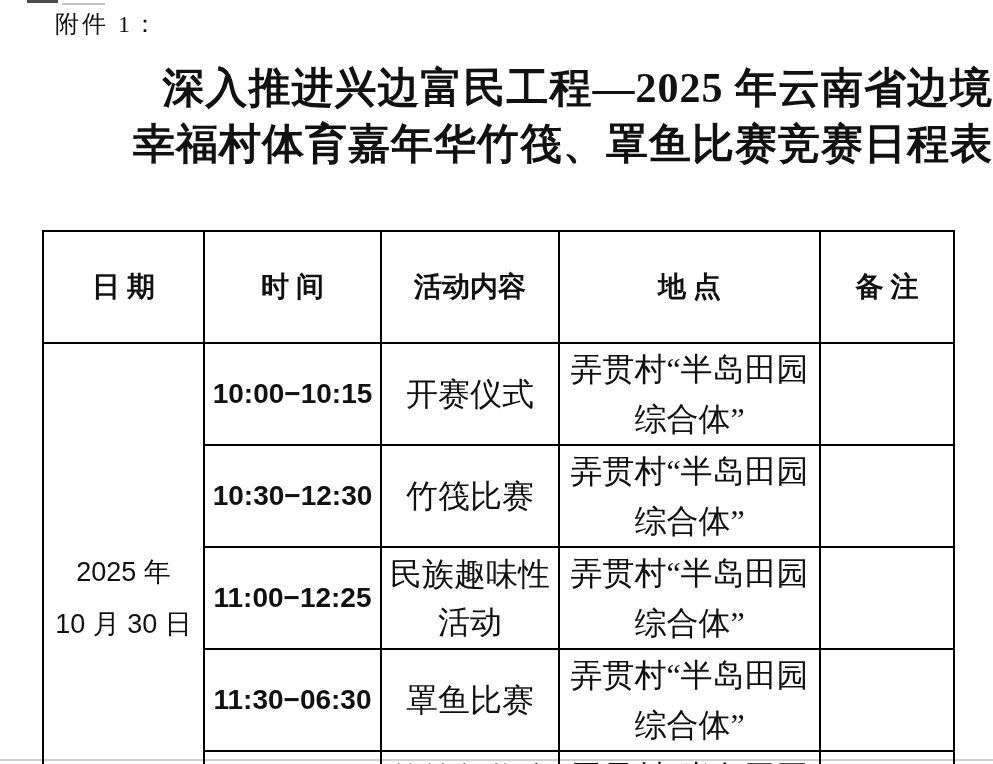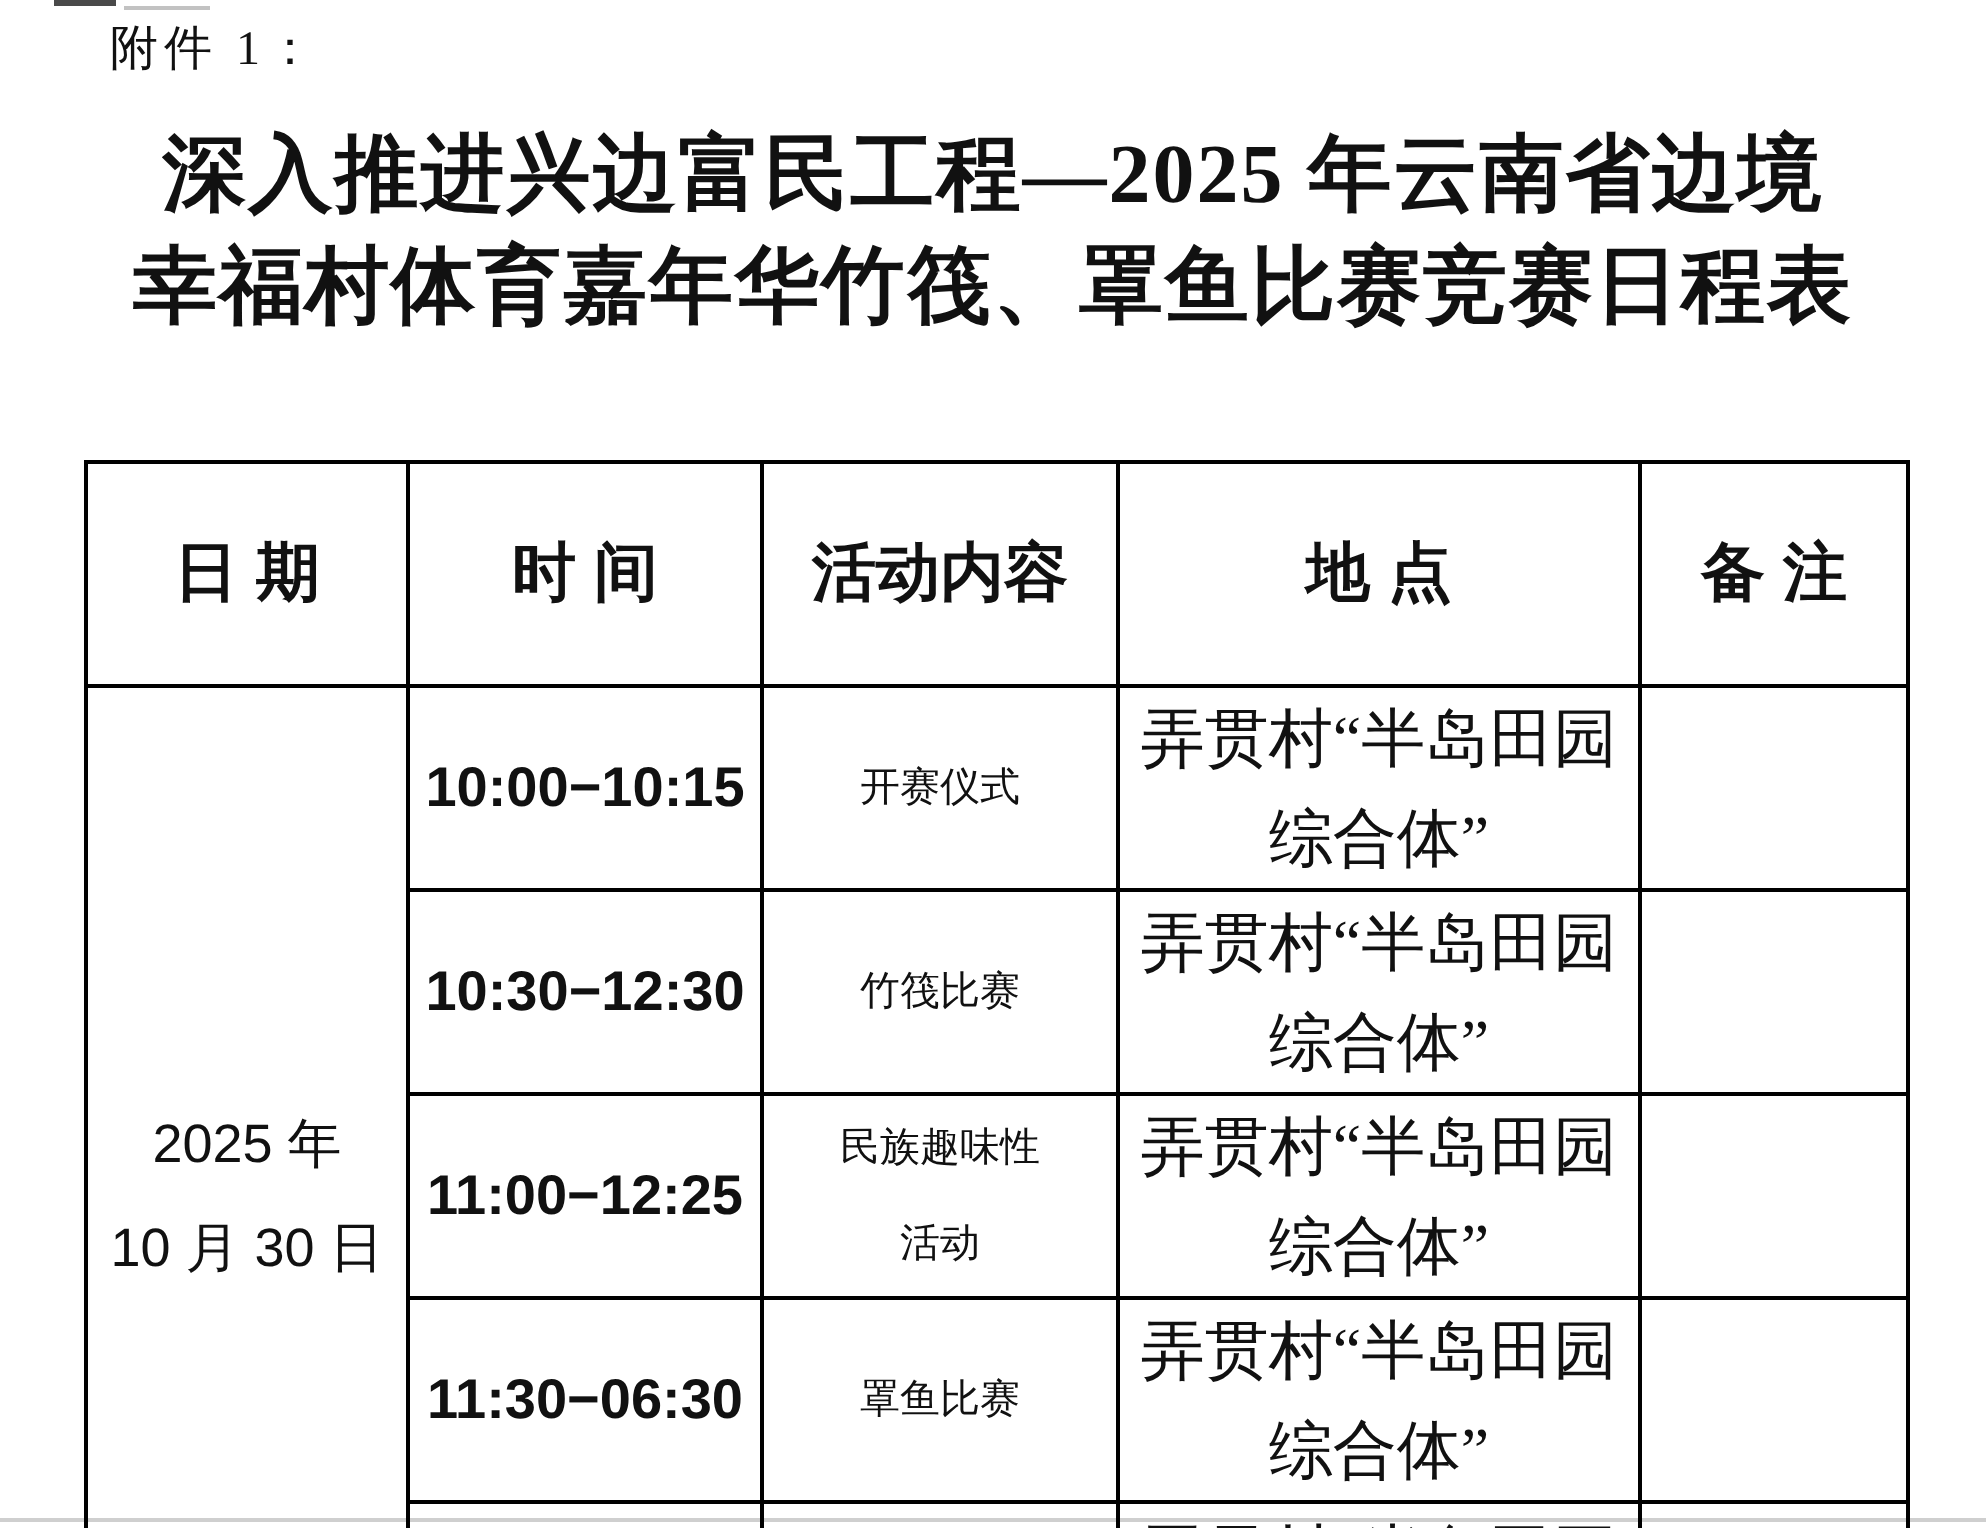--- a/index.html
+++ b/index.html
@@ -37,21 +37,21 @@
     font-size: 24px;
     letter-spacing: 3px;
     font-family: "Liberation Serif", "DejaVu Serif", serif;
   }
 
   .doc-title {
     position: absolute;
     top: 60px;
     left: 0;
     width: 993px;
-    text-align: center;
+    text-align: right;
     font-weight: bold;
     font-size: 42px;
     line-height: 56px;
     letter-spacing: 1px;
     font-family: "Liberation Serif", "DejaVu Serif", serif;
   }
 
   table.schedule {
     position: absolute;
     left: 42px;
@@ -63,40 +63,40 @@
   table.schedule th,
   table.schedule td {
     border: 2px solid #000;
     text-align: center;
     vertical-align: middle;
     padding: 0;
     overflow: hidden;
   }
   table.schedule th {
     height: 110px;
-    font-size: 32px;
+    font-size: 28px;
     font-weight: bold;
-    font-family: Liberation Sans, sans-serif;
+    font-family: Liberation Serif, serif;
   }
   table.schedule td {
     height: 79px;
   }
   .date-cell {
     font-size: 27px;
     line-height: 52px;
     white-space: pre-line;
     font-family: "Liberation Sans", "DejaVu Sans", sans-serif;
   }
   .time-cell {
     font-size: 28px;
     font-family: "Liberation Sans", "DejaVu Sans", sans-serif;
     font-weight: bold;
   }
   .activity-cell {
-    font-size: 20px;
+    font-size: 32px;
     line-height: 48px;
     white-space: pre-line;
     margin-left: 44px;
   }
   .location-cell {
     font-size: 32px;
     line-height: 50px;
     white-space: pre-line;
   }
   .remark-cell {

